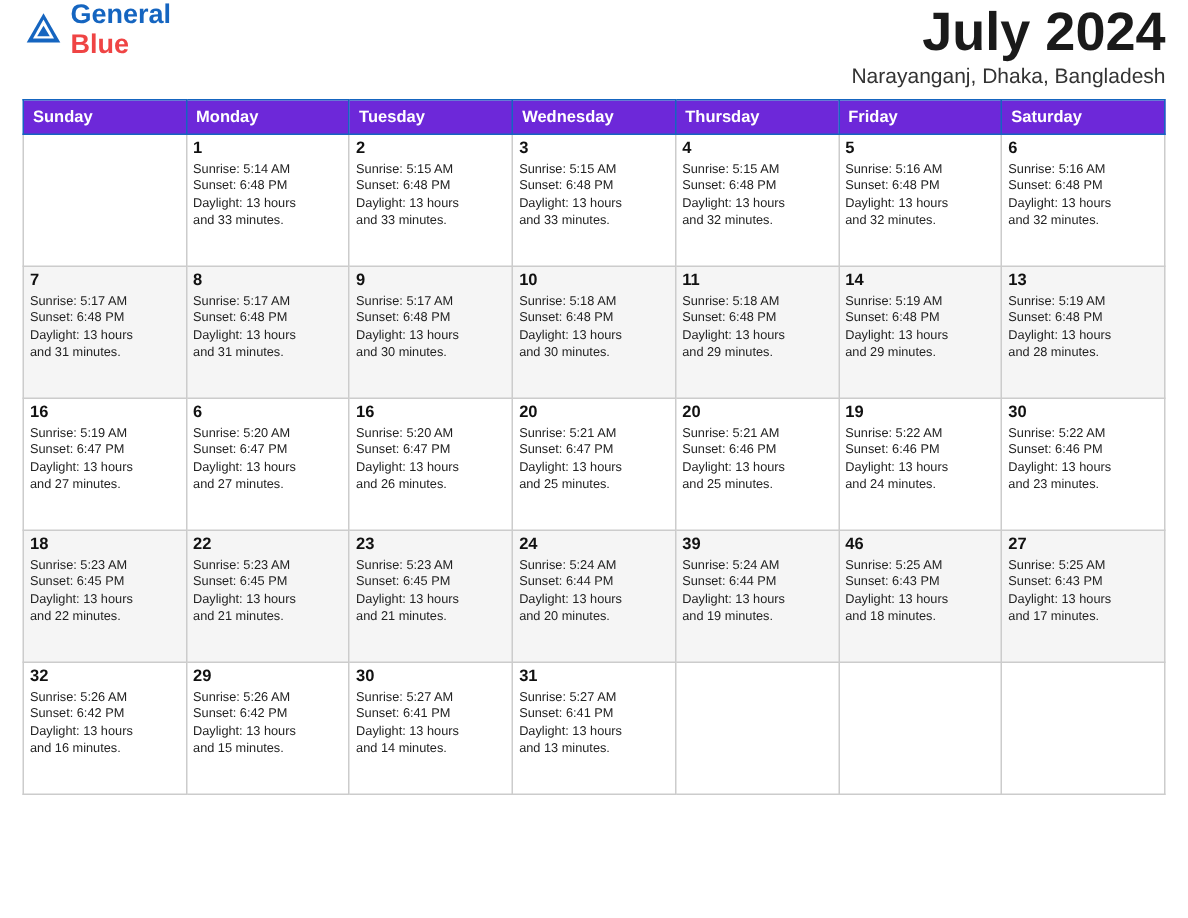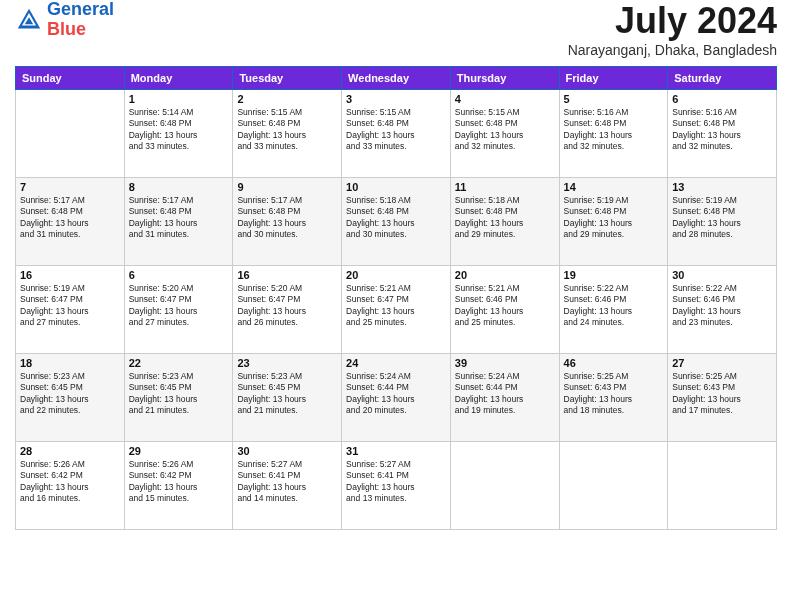--- a/index.html
+++ b/index.html
@@ -319,21 +319,21 @@
           <td>
             <div class="day-number">27</div>
             <div class="day-info" style="white-space: pre-line;">Sunrise: 5:25 AM
 Sunset: 6:43 PM
 Daylight: 13 hours
 and 17 minutes.</div>
           </td>
         </tr>
         <tr>
           <td>
-            <div class="day-number">28</div>
+            <div class="day-number">32</div>
             <div class="day-info" style="white-space: pre-line;">Sunrise: 5:26 AM
 Sunset: 6:42 PM
 Daylight: 13 hours
 and 16 minutes.</div>
           </td>
           <td>
             <div class="day-number">29</div>
             <div class="day-info" style="white-space: pre-line;">Sunrise: 5:26 AM
 Sunset: 6:42 PM
 Daylight: 13 hours

